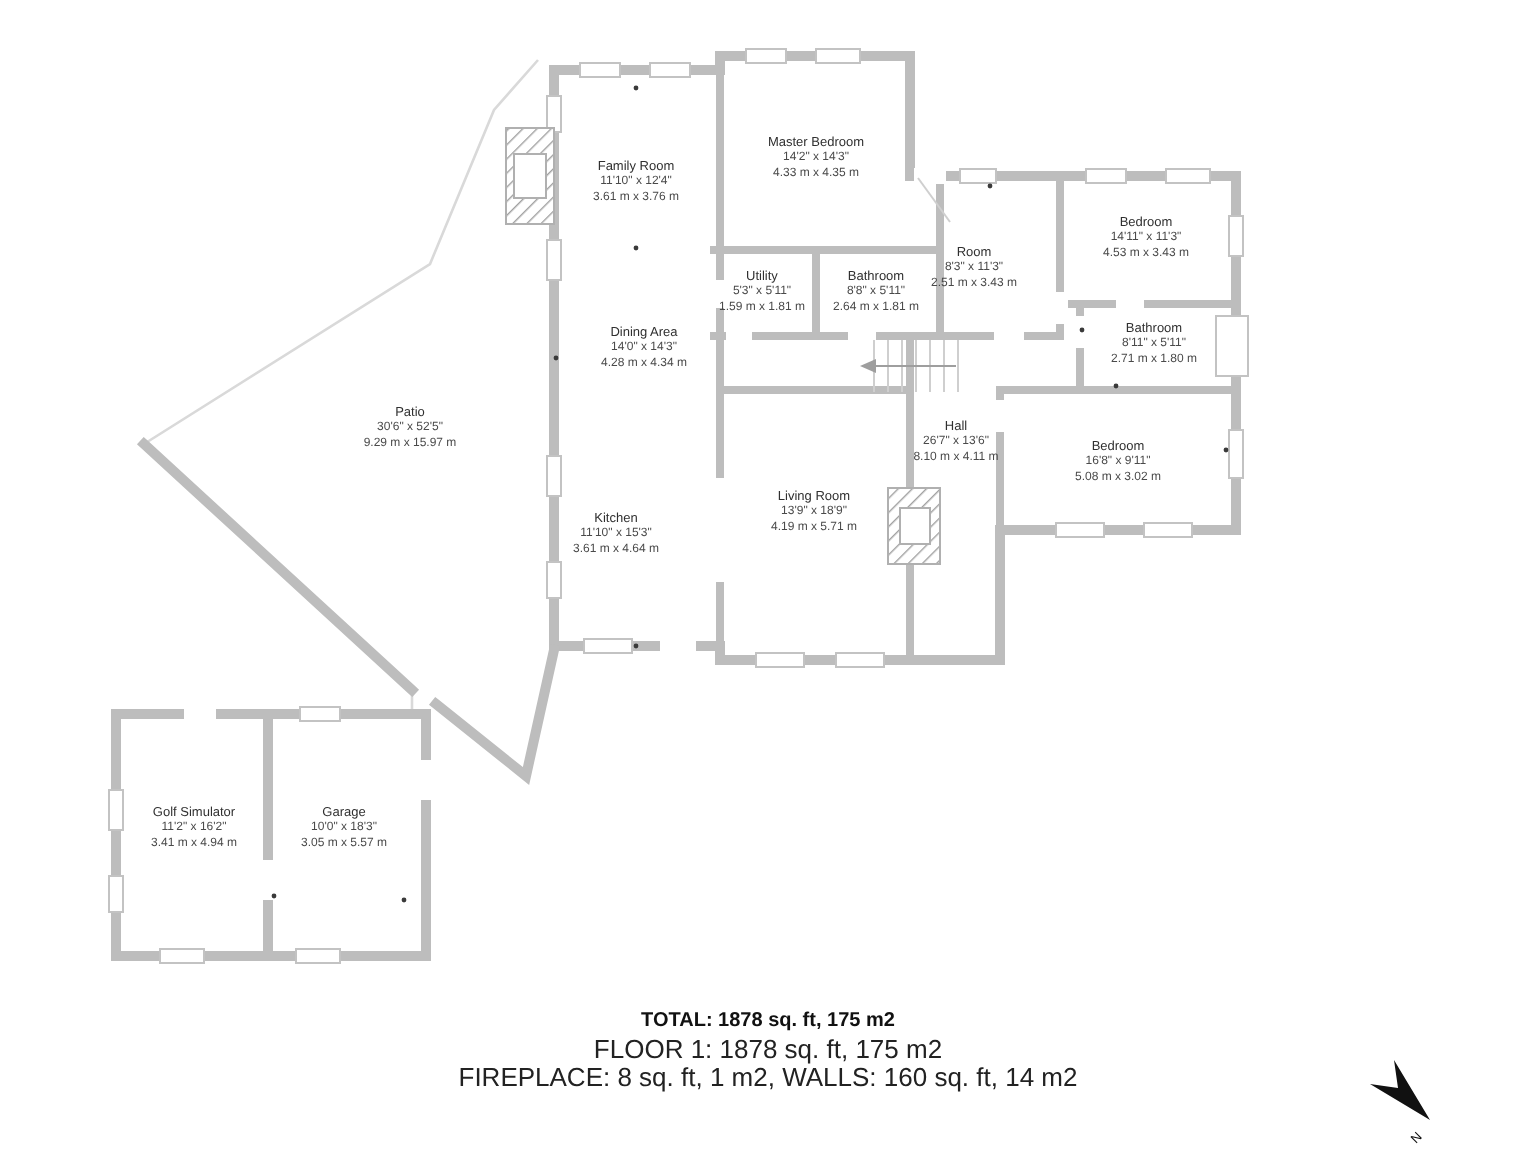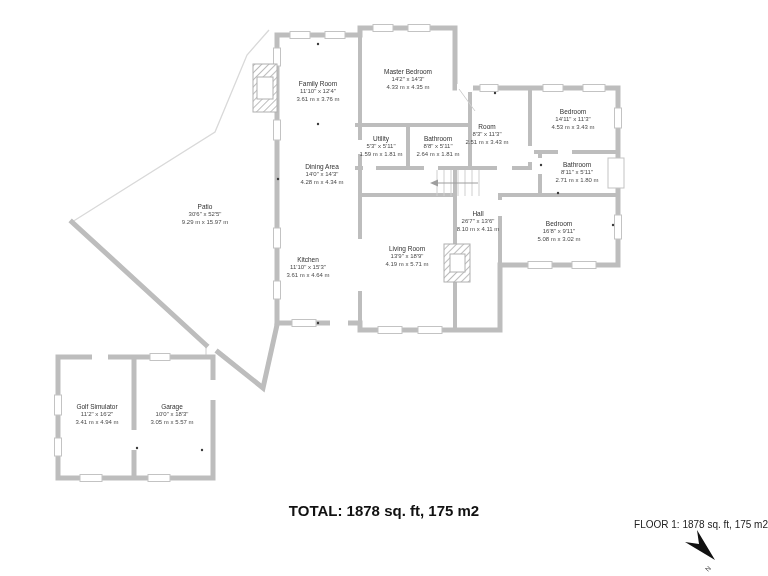--- a/index.html
+++ b/index.html
@@ -10,22 +10,22 @@
   #plan-svg{position:absolute;left:0;top:0;}
   .room-label{
     position:absolute;transform:translateX(-50%);text-align:center;
     white-space:nowrap;pointer-events:none;
   }
   .room-name{display:block;font-size:6.5px;line-height:8px;color:#303030;}
   .room-dim{display:block;font-size:6px;line-height:7.5px;color:#4a4a4a;}
   .footer{
     position:absolute;left:0;right:0;top:504px;text-align:center;color:#1d1d1d;
   }
-  .footer-total{font-size:15px;font-weight:bold;line-height:14px;color:#111;}
-  .footer-line{font-size:10px;line-height:13.5px;color:#222;text-align:right;}
+  .footer-total{font-size:10px;font-weight:bold;line-height:14px;color:#111;}
+  .footer-line{font-size:13px;line-height:13.5px;color:#222;}
 </style>
 </head>
 <body>
 
 <div id="canvas">
 
   <svg id="plan-svg" width="768" height="576" viewBox="0 0 768 576">
     <defs>
       <pattern id="hatch" width="5" height="5" patternUnits="userSpaceOnUse" patternTransform="rotate(45)">
         <rect width="5" height="5" fill="#ffffff"></rect>
@@ -203,15 +203,16 @@
   </div>
   <div class="room-label" style="left:172px;top:403px">
     <span class="room-name">Garage</span>
     <span class="room-dim">10'0" x 18'3"</span>
     <span class="room-dim">3.05 m x 5.57 m</span>
   </div>
 
   <div class="footer">
     <div class="footer-total">TOTAL: 1878 sq. ft, 175 m2</div>
     <div class="footer-line">FLOOR 1: 1878 sq. ft, 175 m2</div>
+    <div class="footer-line">FIREPLACE: 8 sq. ft, 1 m2, WALLS: 160 sq. ft, 14 m2</div>
   </div>
 
 </div>
 
 </body></html>

